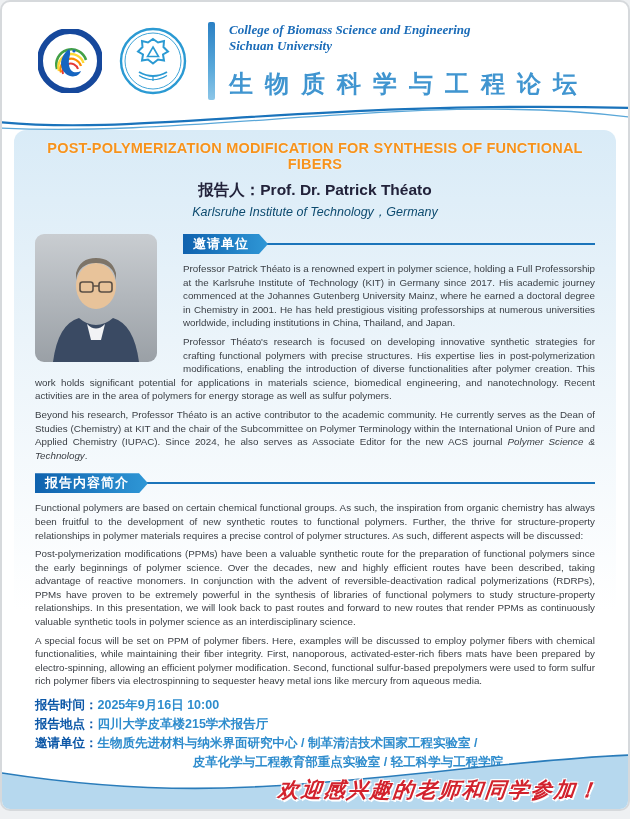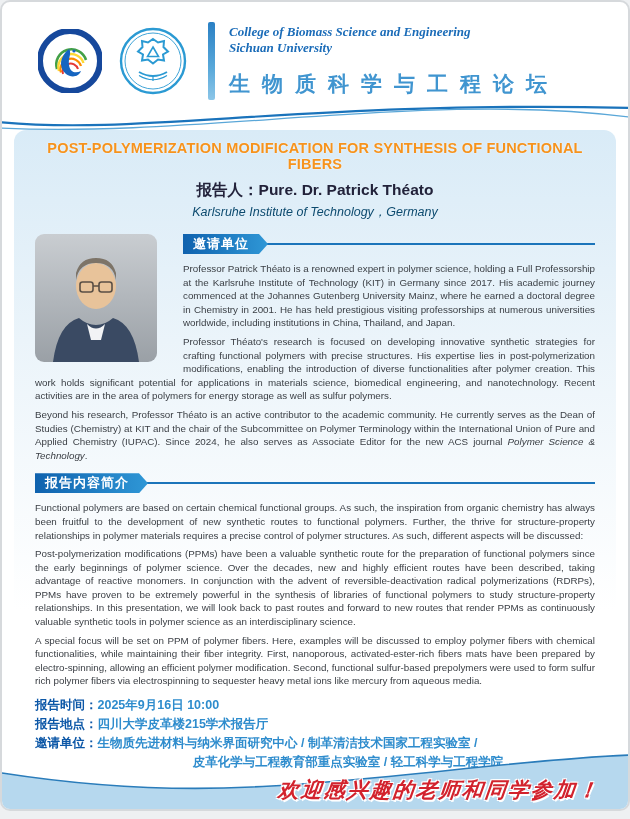--- a/index.html
+++ b/index.html
@@ -10,21 +10,21 @@
   }
   
   .header{position:absolute;top:12px;left:36px;right:12px;height:94px;display:flex;align-items:center;}
   .logo{flex:0 0 auto;}
   .logo2{margin-left:16px;}
   .divider{width:7px;height:78px;margin:0 14px 0 20px;border-radius:2px;
     background:linear-gradient(180deg,#2a80c4 0%,#5aa9da 60%,#8cc6e8 100%);}
   .header-text{display:flex;flex-direction:column;}
   .college-en{font-family:"Liberation Serif",serif;font-style:italic;font-weight:bold;
     color:#1b6cb8;font-size:13px;line-height:1.22;}
-  .forum-title{margin-top:14px;font-size:21px;font-weight:bold;color:#4095d0;
+  .forum-title{margin-top:14px;font-size:24px;font-weight:bold;color:#4095d0;
     letter-spacing:12px;white-space:nowrap;}
   .top-wave{position:absolute;top:90px;left:0;width:630px;height:44px;}
   
   .panel{position:absolute;top:128px;left:12px;right:12px;height:600px;border-radius:12px;
     background:linear-gradient(180deg,#d9ebf7 0%,#ebf4fa 35%,#ffffff 80%);}
   .content{position:absolute;top:138px;left:33px;right:33px;}
   .talk-title{text-align:center;color:#f6931d;font-weight:bold;font-size:14.5px;letter-spacing:.2px;
     text-shadow:0 0 2px rgba(255,255,255,.9);}
   .speaker-line{text-align:center;margin-top:8px;font-size:15.5px;font-weight:bold;color:#22223a;}
   .affiliation{text-align:center;margin-top:3px;margin-bottom:13px;font-size:12.5px;
@@ -91,21 +91,21 @@
 
   <svg class="top-wave" viewBox="0 0 630 44" preserveAspectRatio="none">
     <path d="M-4,30 C140,44 300,8 634,16" fill="none" stroke="#1a73bb" stroke-width="2.2"></path>
     <path d="M-4,36 C200,46 430,-2 634,26" fill="none" stroke="#5aa7d8" stroke-width="1.3"></path>
   </svg>
 
   <div class="panel"></div>
 
   <div class="content">
     <div class="talk-title">POST-POLYMERIZATION MODIFICATION FOR SYNTHESIS OF FUNCTIONAL FIBERS</div>
-    <div class="speaker-line">报告人：Pure. Dr. Patrick Théato</div>
+    <div class="speaker-line">报告人：Prof. Dr. Patrick Théato</div>
     <div class="affiliation">Karlsruhe Institute of Technology，Germany</div>
 
     <div>
       <div class="photo">
         <svg width="122" height="128" viewBox="0 0 122 128">
           <ellipse cx="61" cy="52" rx="20" ry="23" fill="#e8c39a"></ellipse>
           <path d="M41,46 q3,-17 20,-17 q17,0 20,17 l0,-7 q-4,-15 -20,-15 q-16,0 -20,15 z" fill="#7d7468"></path>
           <rect x="45" y="48" width="13" height="10" rx="2.5" fill="none" stroke="#5a4f45" stroke-width="1.6"></rect>
           <rect x="64" y="48" width="13" height="10" rx="2.5" fill="none" stroke="#5a4f45" stroke-width="1.6"></rect>
           <path d="M58,52 h6" stroke="#5a4f45" stroke-width="1.4"></path>

